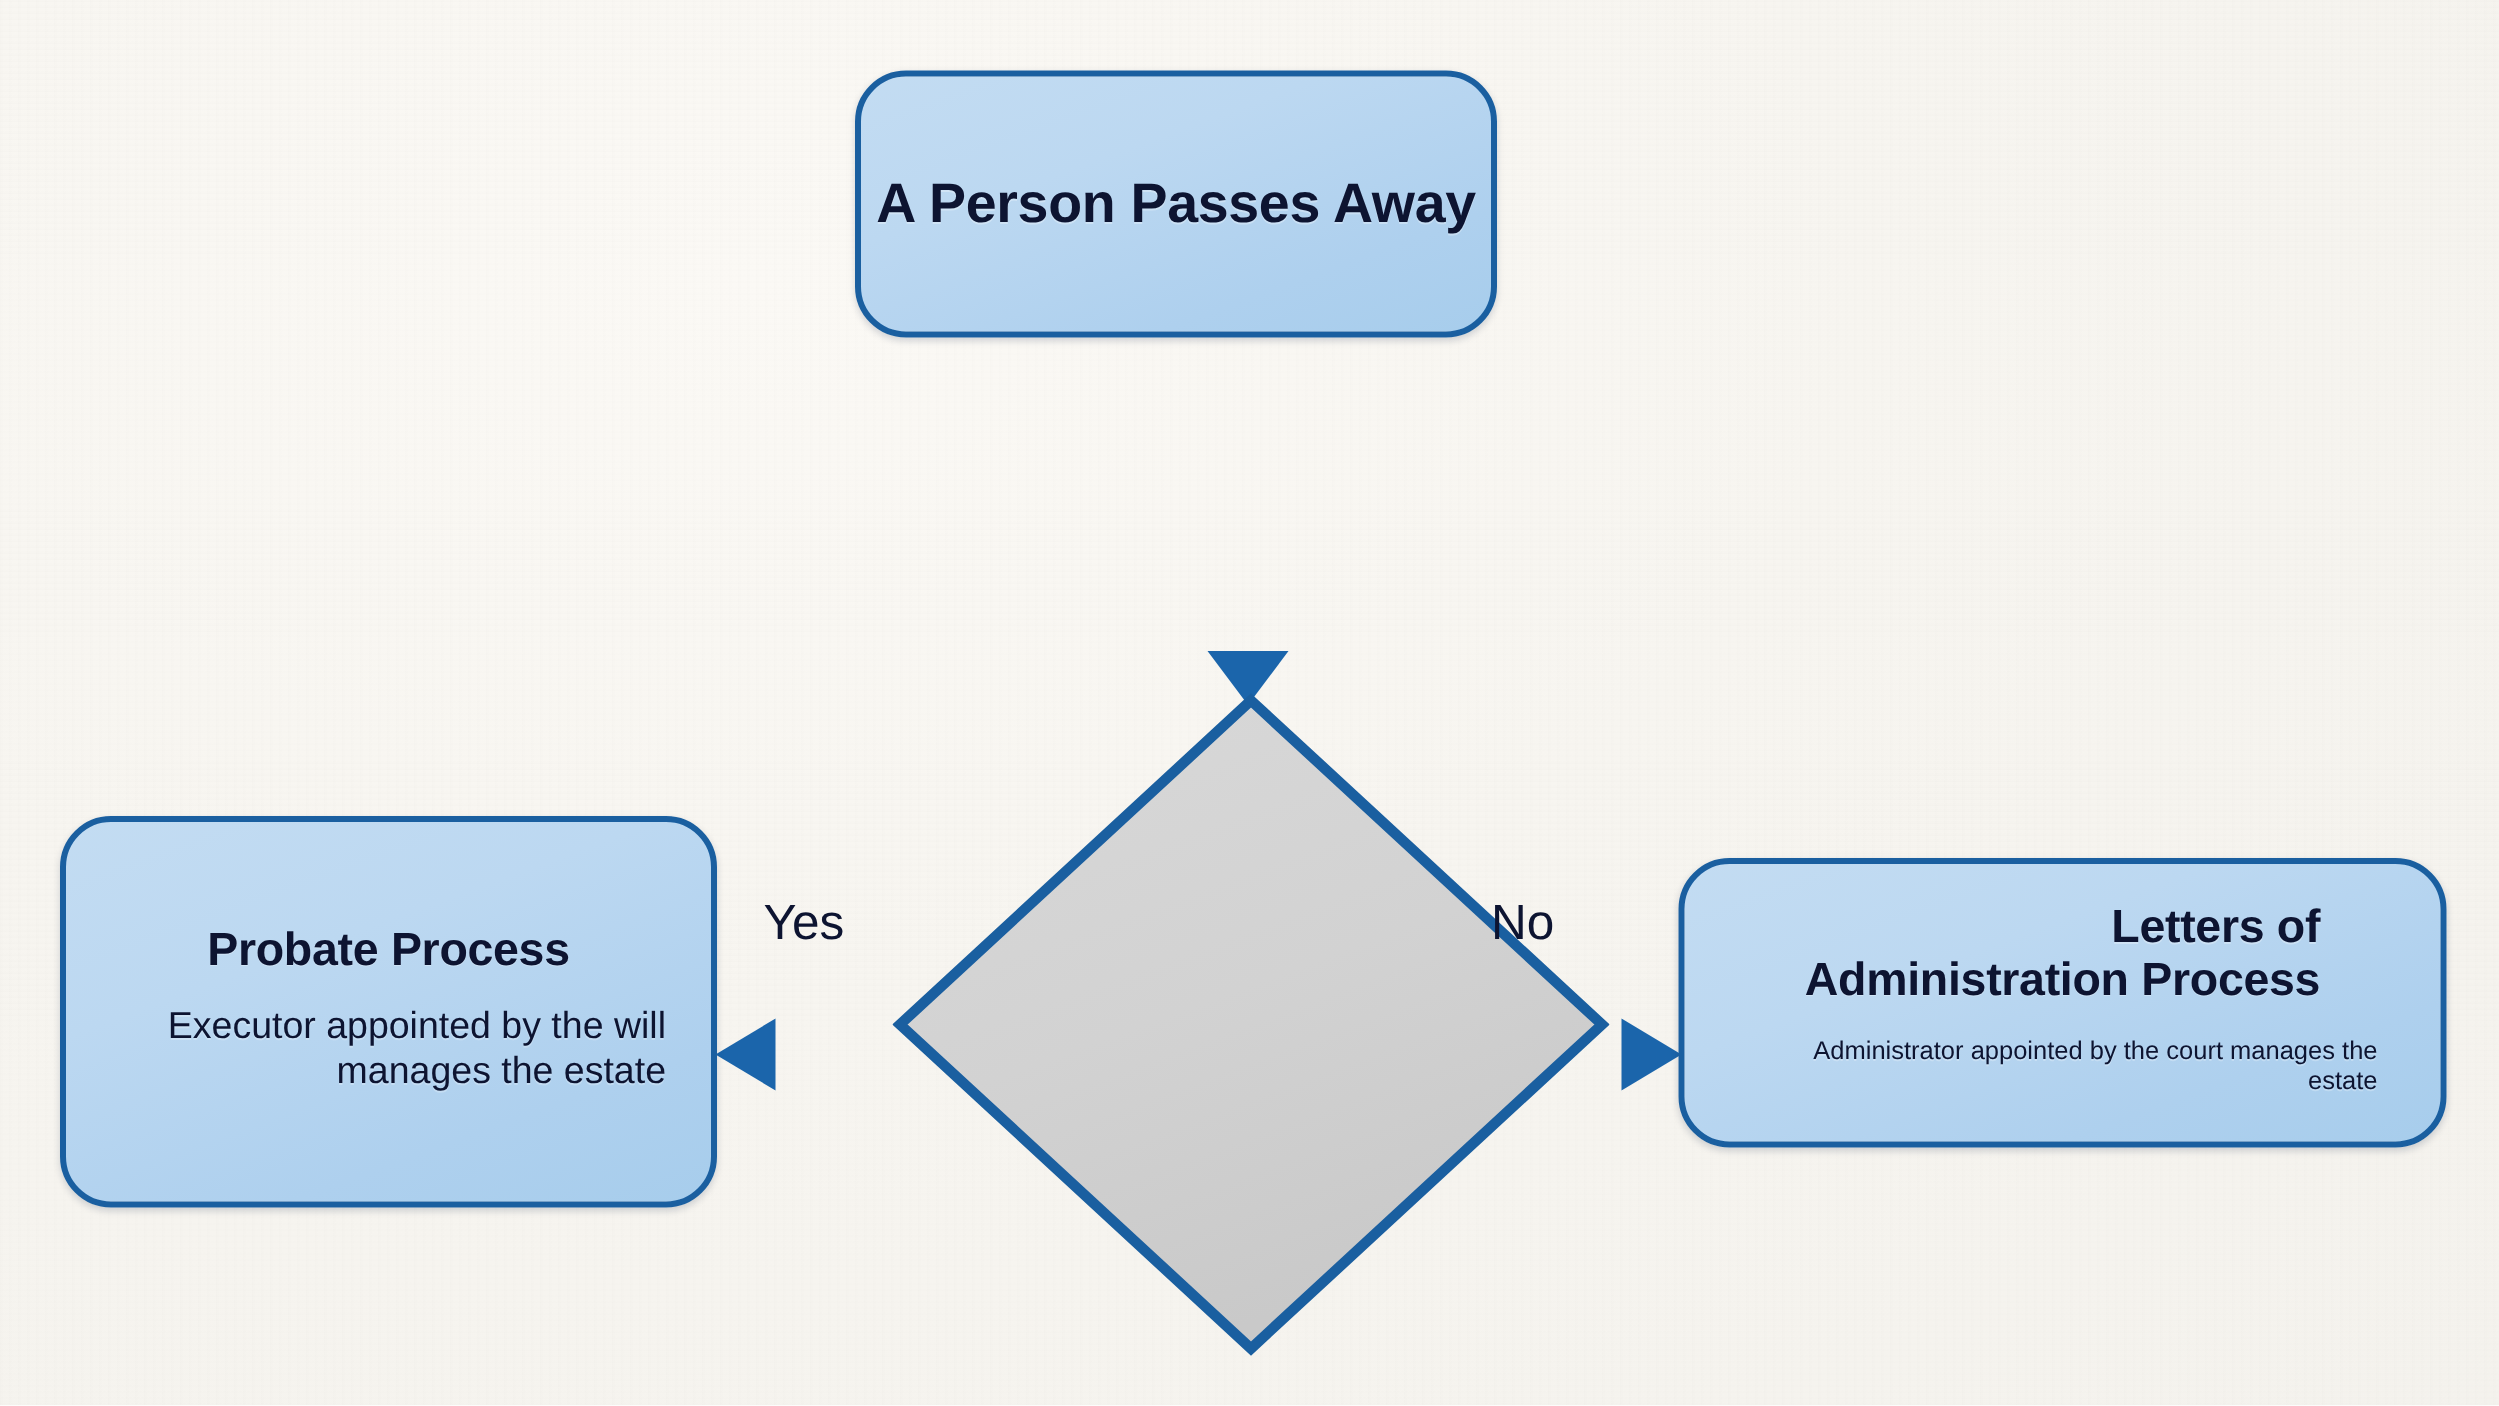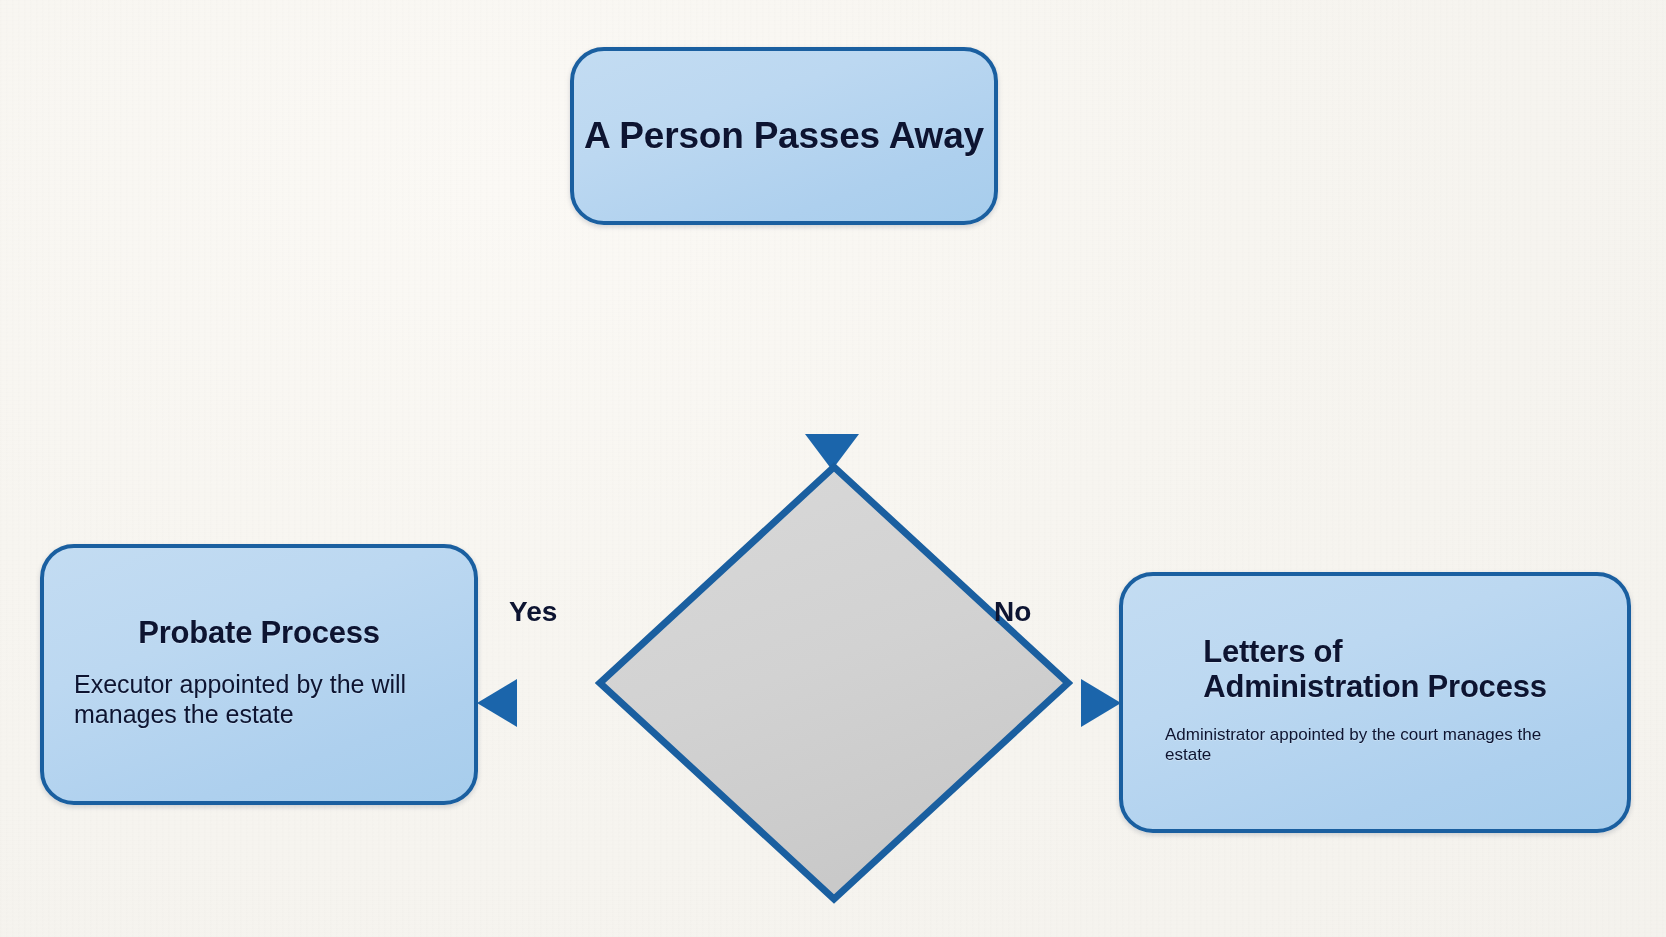--- a/index.html
+++ b/index.html
@@ -29,21 +29,21 @@
       repeating-linear-gradient(90deg, rgba(0,0,0,0.008) 0px, rgba(0,0,0,0) 3px, rgba(0,0,0,0) 6px);
   }
 
   .node {
     position: absolute;
     box-sizing: border-box;
     display: flex;
     flex-direction: column;
     align-items: center;
     justify-content: center;
-    text-align: left;
+    text-align: right;
     color: #0d1431;
   }
 
   .rounded-box {
     border: 4px solid #1a5fa0;
     border-radius: 34px;
     background: linear-gradient(160deg, #c3dcf2 0%, #bcd8f1 35%, #aed0ee 75%, #a7cdec 100%);
     box-shadow: 0 2px 5px rgba(20,40,70,0.18);
   }
 
@@ -68,21 +68,21 @@
   
   #node-probate {
     left: 40px; top: 544px; width: 438px; height: 261px;
     padding: 10px 16px 14px 16px;
   }
   #node-probate .node-title { font-size: 31px; }
   #node-probate .node-sub { font-size: 25px; margin-top: 19px; max-width: 370px; }
 
   
   #node-letters {
-    left: 1119px; top: 572px; width: 512px; height: 261px;
+    left: 1119px; top: 572px; width: 512px; height: 193px;
     padding: 8px 14px 12px 14px;
   }
   #node-letters .node-title { font-size: 31px; }
   #node-letters .node-sub { font-size: 17px; margin-top: 20px; max-width: 420px; }
 
   
   #node-decision {
     left: 595px; top: 462px; width: 478px; height: 442px;
   }
   #node-decision .diamond-svg {
@@ -95,22 +95,22 @@
     font-size: 31px;
     font-weight: 400;
     line-height: 1.32;
     color: #14161c;
     text-shadow: 0 1px 0 rgba(255,255,255,0.45);
   }
 
   
   .edge-label {
     position: absolute;
-    font-size: 28px;
-    font-weight: 700;
+    font-size: 33px;
+    font-weight: 400;
     color: #0d1431;
     white-space: nowrap;
   }
   #edge-label-yes { left: 509px; top: 596px; }
   #edge-label-no  { left: 994px; top: 596px; }
 
   
   #connectors {
     position: absolute;
     left: 0; top: 0;

